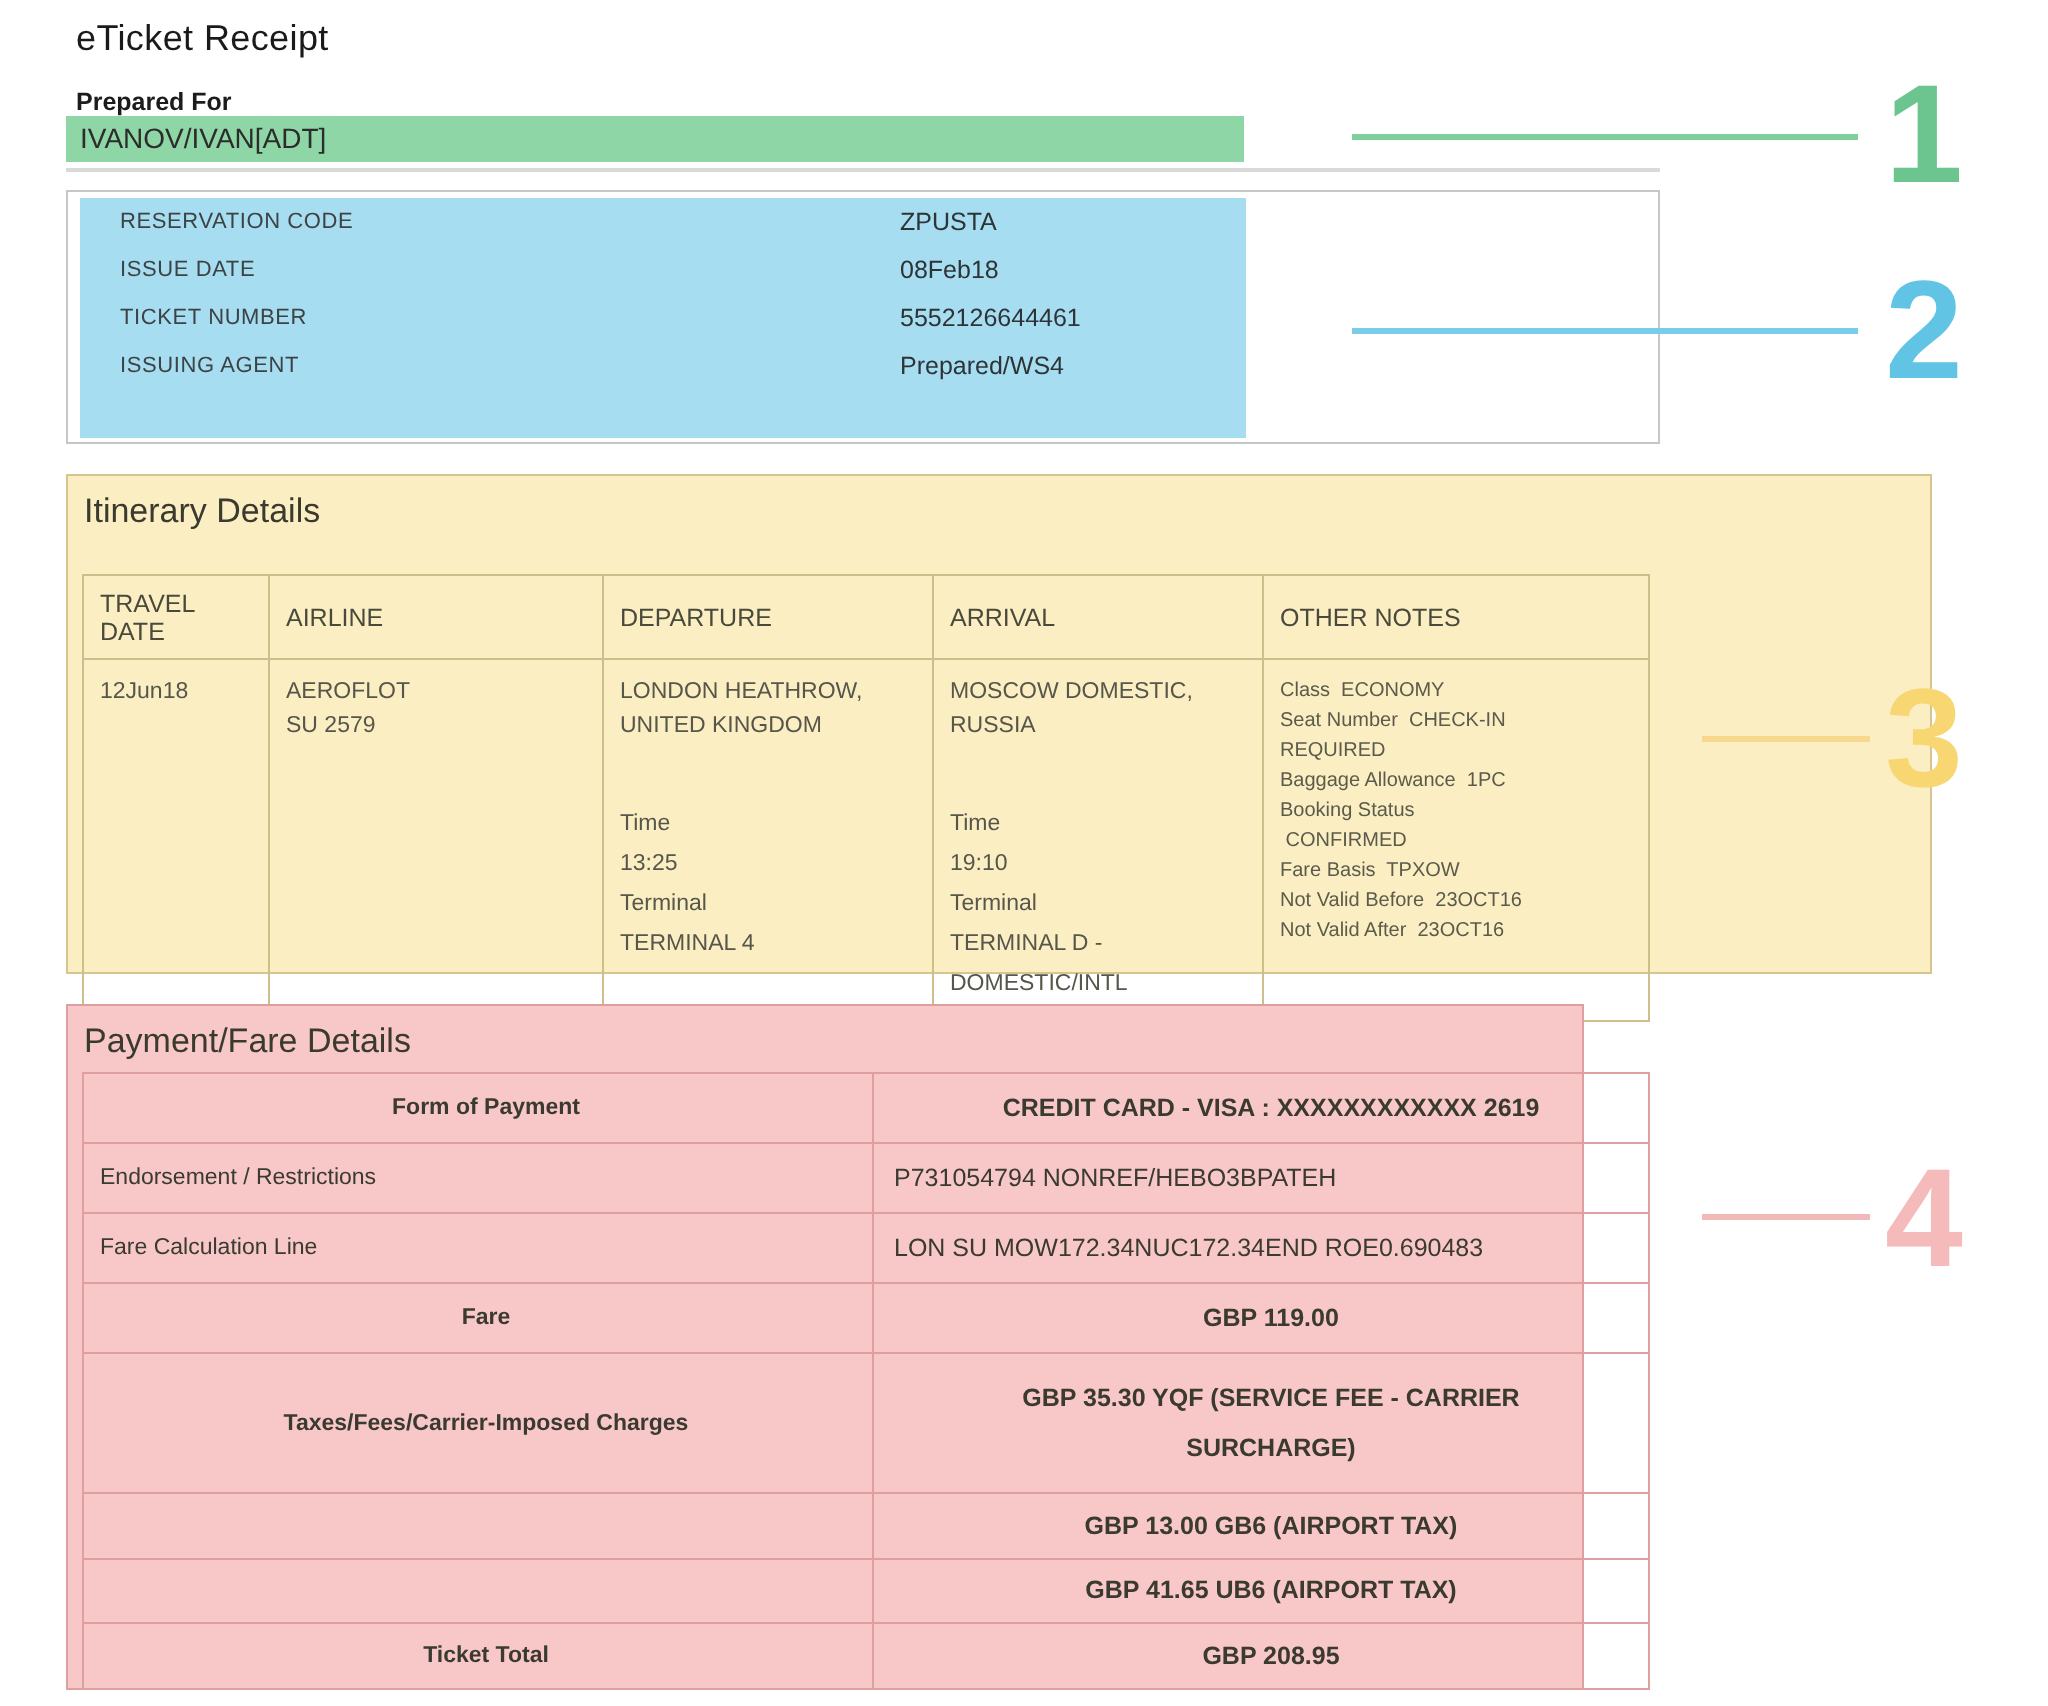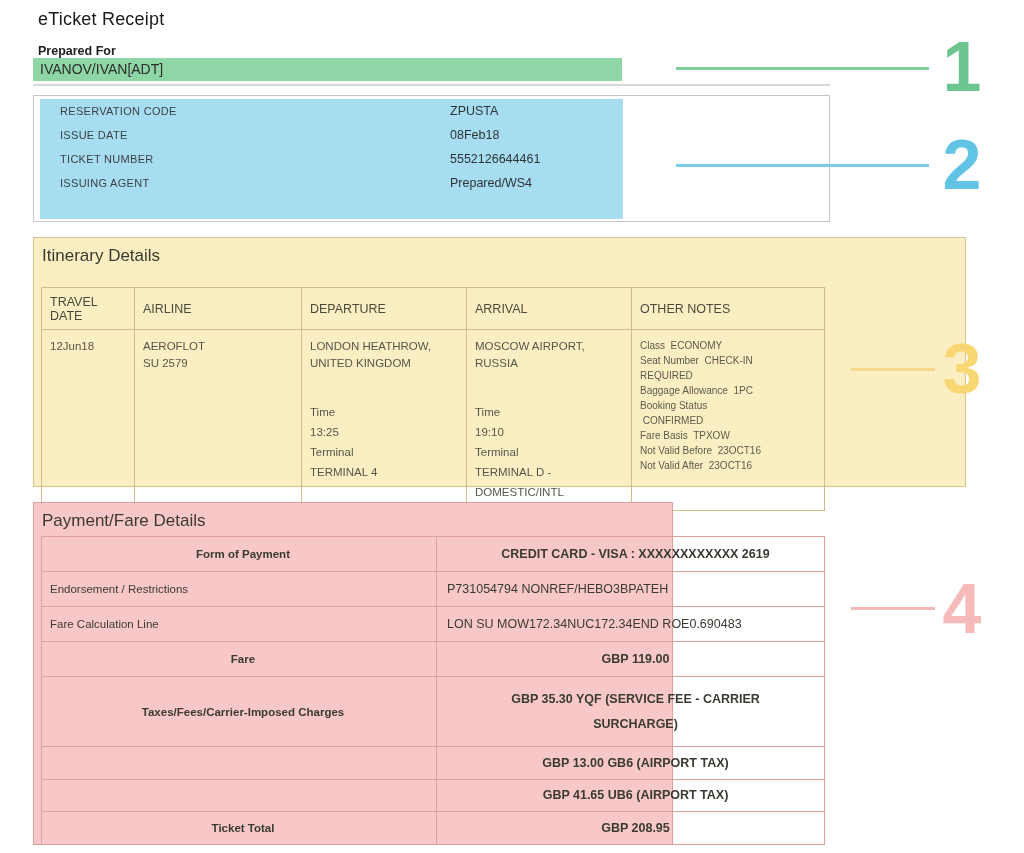--- a/index.html
+++ b/index.html
@@ -53,21 +53,21 @@
   .itin-table td {
     height:170px; vertical-align:top; padding:8px 8px;
     font-size:11.5px; color:#56564a; line-height:1.45;
   }
   .loc { white-space:pre-wrap; line-height:17px; }
   .tline { line-height:20px; white-space:pre-wrap; }
   .tgap { margin-top:30px; }
   .note-line { white-space:pre-wrap; font-size:10px; line-height:15px; color:#5b5b4b; }
 
   .payment-section {
-    position:absolute; left:33px; top:502px; width:640px; height:343px;
+    position:absolute; left:33px; top:502px; width:759px; height:343px;
     background:#f8c8c8; border:1px solid #de9f9f;
   }
   .pay-table {
     position:absolute; left:7px; top:33px; width:783px;
     border-collapse:collapse; table-layout:fixed;
   }
   .pay-table td {
     border:1px solid #de9f9f; vertical-align:middle;
     color:#3a3a30;
   }
@@ -154,21 +154,21 @@
             <div>SU 2579</div>
           </td>
           <td>
             <div class="loc">LONDON HEATHROW, UNITED KINGDOM</div>
             <div class="tline tgap">Time</div>
             <div class="tline">13:25</div>
             <div class="tline">Terminal</div>
             <div class="tline">TERMINAL 4</div>
           </td>
           <td>
-            <div class="loc">MOSCOW AIRPORT, RUSSIA</div>
+            <div class="loc">MOSCOW DOMESTIC, RUSSIA</div>
             <div class="tline tgap">Time</div>
             <div class="tline">19:10</div>
             <div class="tline">Terminal</div>
             <div class="tline">TERMINAL D - DOMESTIC/INTL</div>
           </td>
           <td>
             <div class="note-line">Class  ECONOMY</div>
             <div class="note-line">Seat Number  CHECK-IN
 REQUIRED</div>
             <div class="note-line">Baggage Allowance  1PC</div>

